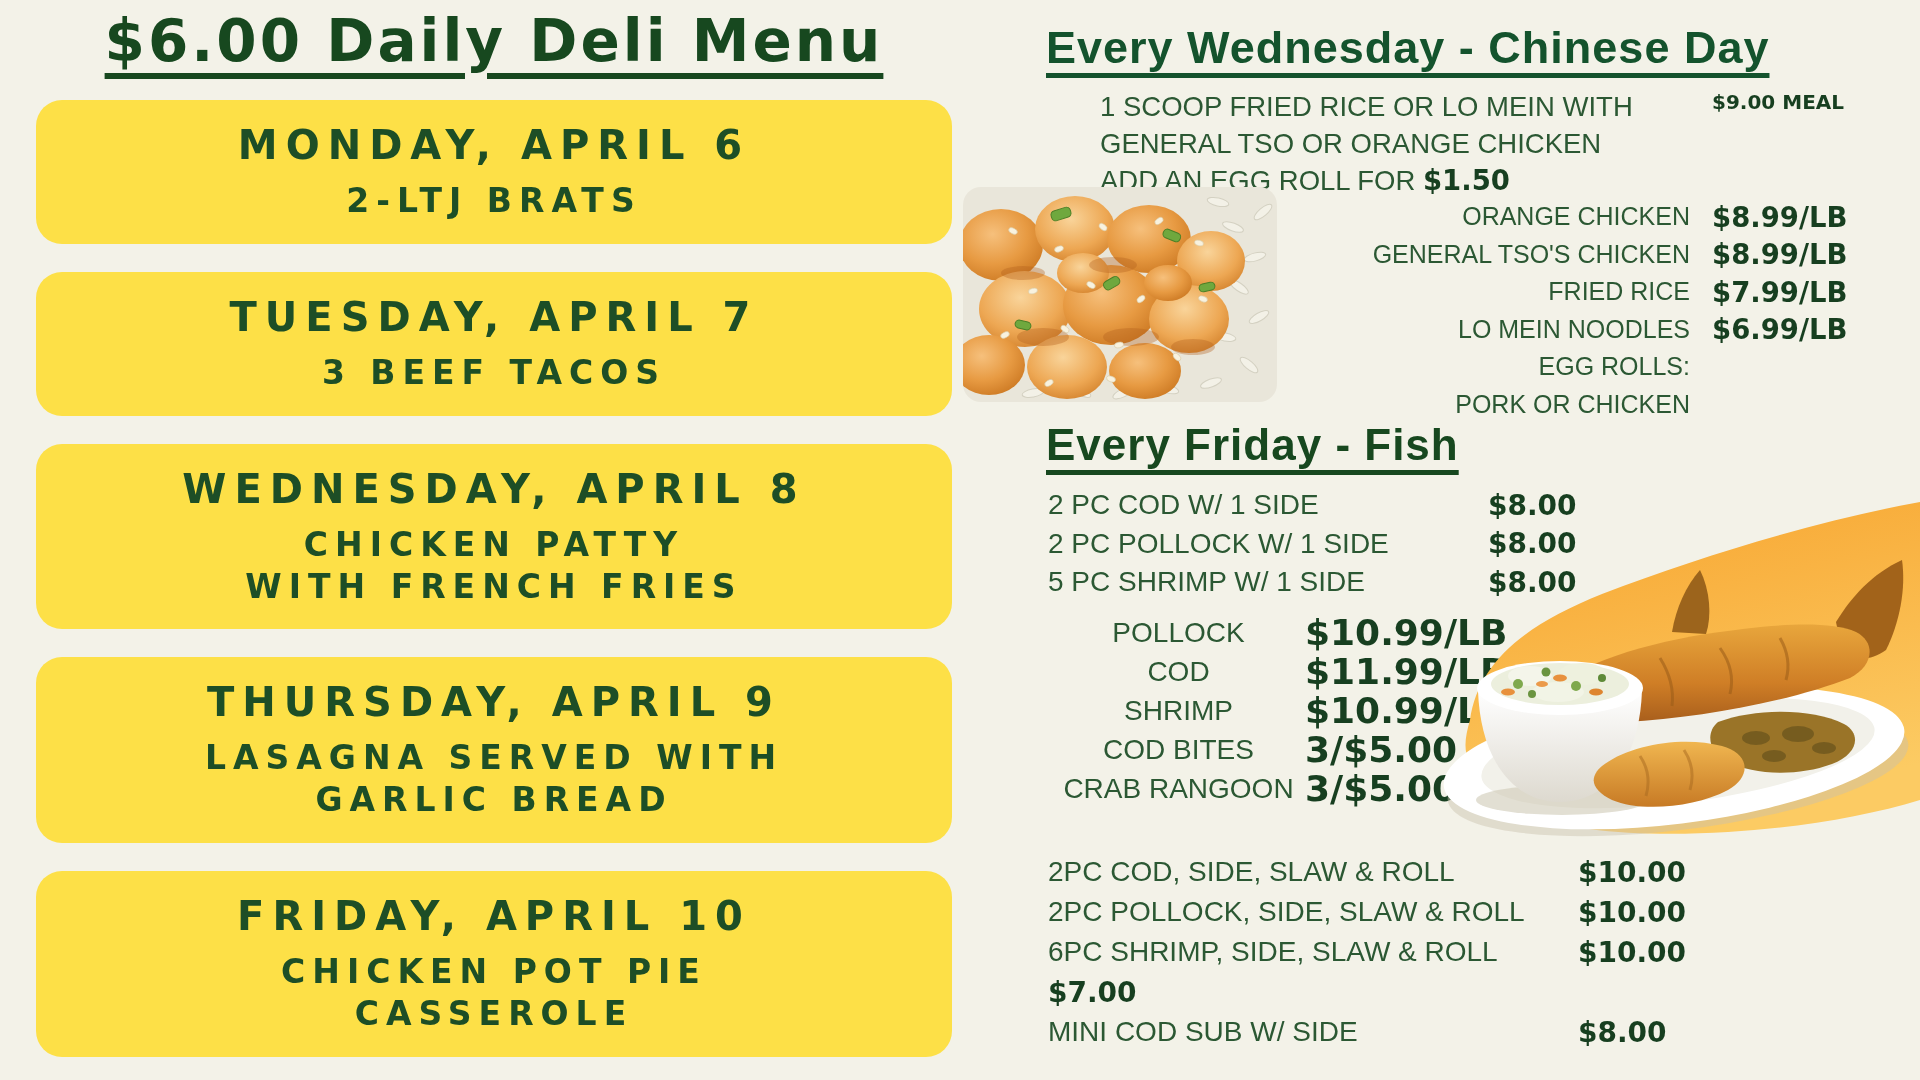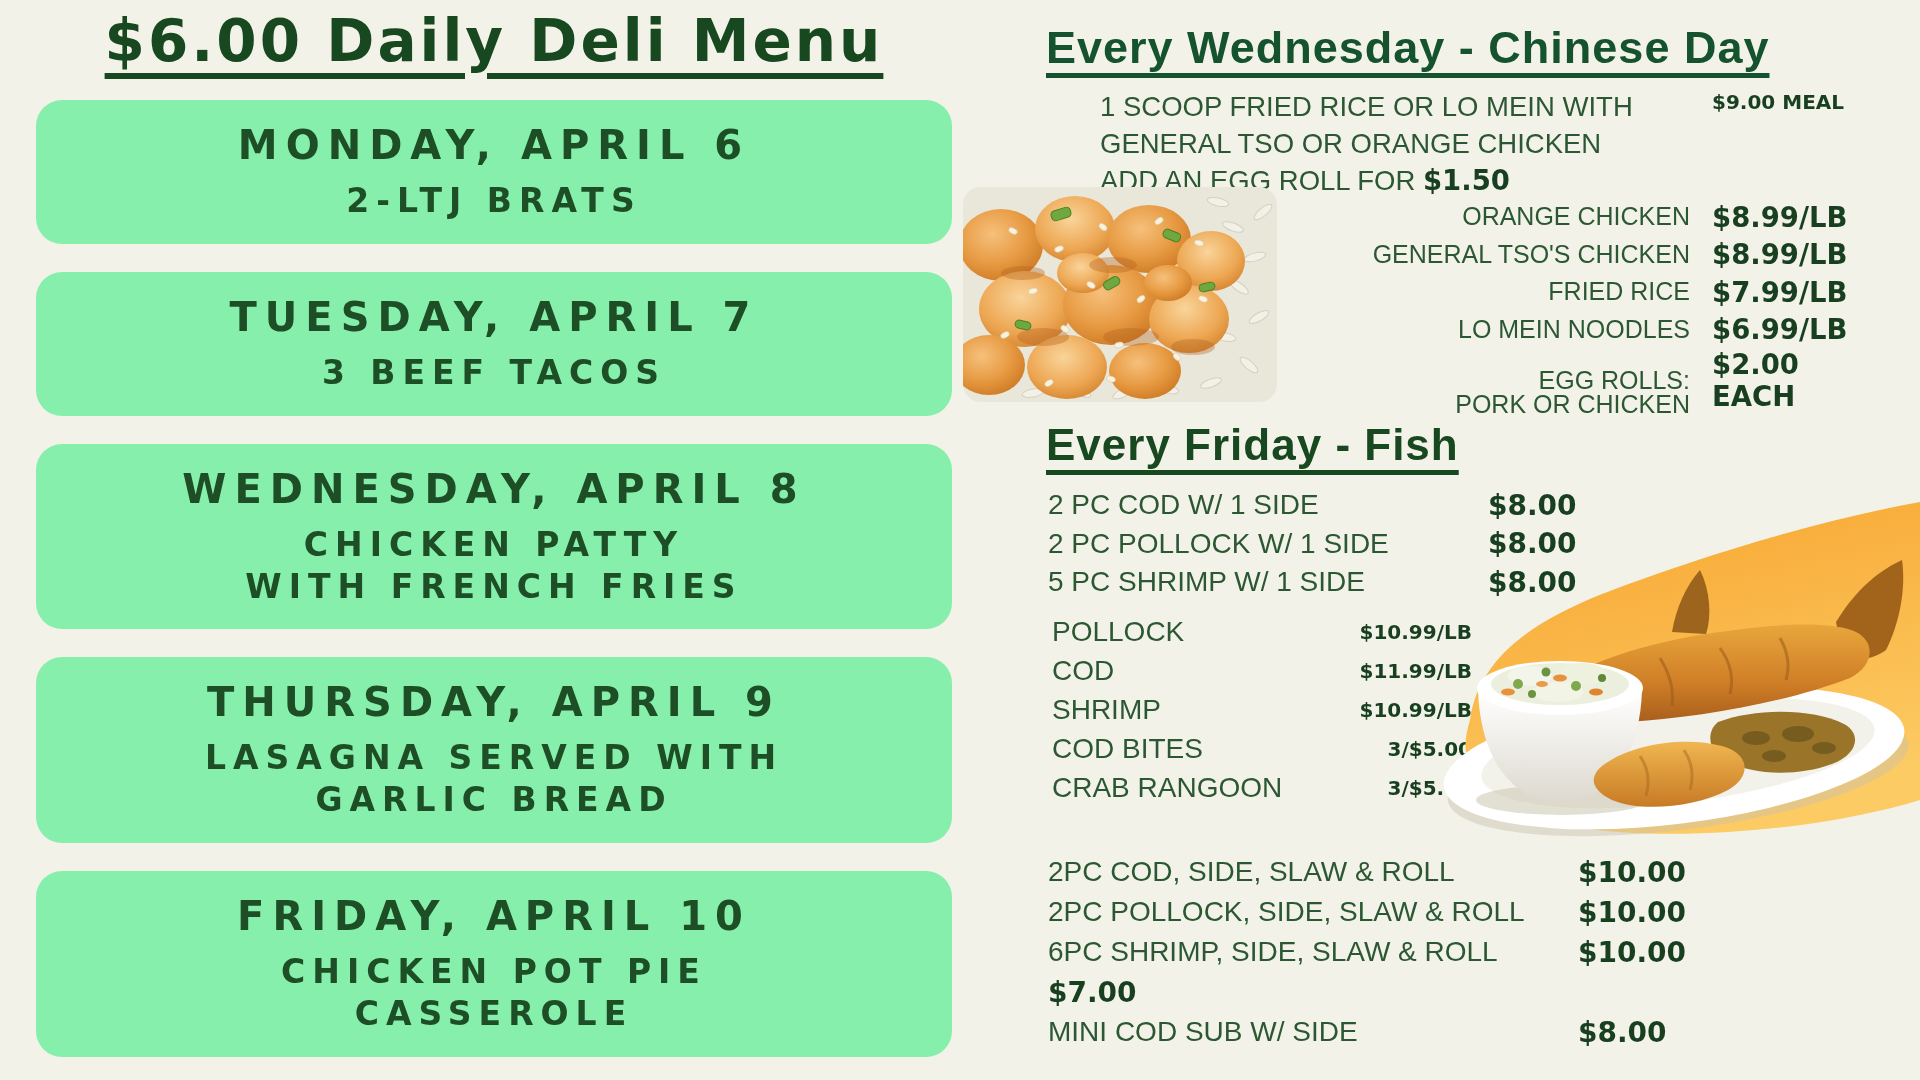--- a/index.html
+++ b/index.html
@@ -15,21 +15,21 @@
   
   .left-col { position:absolute; left:36px; top:10px; width:916px; }
   .deli-title {
     font-family:"DejaVu Sans","Liberation Sans",sans-serif;
     font-size:58px; font-weight:800; letter-spacing:3px;
     color:#17481f; text-align:center;
     text-decoration:underline; text-decoration-thickness:6px; text-underline-offset:12px;
     margin-bottom:26px; line-height:1.1;
   }
   .day-card {
-    background:#86efac; border-radius:26px;
+    background:#fde047; border-radius:26px;
     padding:22px 18px 22px; margin-bottom:28px; text-align:center;
   }
   .day-name {
     font-family:"DejaVu Sans","Liberation Sans",sans-serif;
     font-size:40px; font-weight:800; letter-spacing:8px;
     color:#1d4e26; line-height:1.15;
   }
   .day-item {
     font-family:"DejaVu Sans","Liberation Sans",sans-serif;
     font-size:33px; font-weight:800; letter-spacing:7px;
@@ -70,22 +70,22 @@
     text-decoration:underline; text-decoration-thickness:5px; text-underline-offset:10px;
     white-space:nowrap;
   }
   .fish-specials { position:absolute; left:1048px; top:486px; width:600px; }
   .fs-row { display:grid; grid-template-columns:440px 1fr; height:38.5px; align-items:center; }
   .fs-row .nm { font-size:28px; font-weight:500; color:#2b5833; }
   .fs-row .pr { font-size:28px; }
 
   .fish-weight { position:absolute; left:1052px; top:612px; width:420px; }
   .fw-row { display:grid; grid-template-columns:253px 1fr; height:39px; align-items:center; }
-  .fw-row .nm { font-size:28px; font-weight:500; color:#2b5833; }
-  .fw-row .pr { font-size:20px;text-align:right; }
+  .fw-row .nm { font-size:28px; font-weight:500; color:#2b5833;text-align:center; }
+  .fw-row .pr { font-size:36px; }
 
   .fish-combos { position:absolute; left:1048px; top:852px; width:700px; }
   .fc-row { display:grid; grid-template-columns:530px 1fr; height:40px; align-items:center; }
   .fc-row .nm { font-size:28px; font-weight:500; color:#2b5833; }
   .fc-row .pr { font-size:28px; }
 
   .fish-art { position:absolute; left:1400px; top:470px; width:520px; height:410px; }
 </style>
 </head>
 <body>
@@ -142,21 +142,20 @@
     <div class="cn-row">
         <span class="nm">FRIED RICE</span>
         <span class="pr price">$7.99/LB</span>
       </div>
     <div class="cn-row">
         <span class="nm">LO MEIN NOODLES</span>
         <span class="pr price">$6.99/LB</span>
       </div>
     <div class="cn-row">
         <span class="nm">EGG ROLLS:</span>
-        <span class="pr price">$2.00 EACH</span>
       </div>
     <div class="cn-row">
         <span class="nm">PORK OR CHICKEN</span>
         <span class="pr price"></span>
       </div>
   </div>
 
   <svg class="cn-photo" viewBox="0 0 314 215" aria-hidden="true">
     <defs>
       <clipPath id="cnClip">

